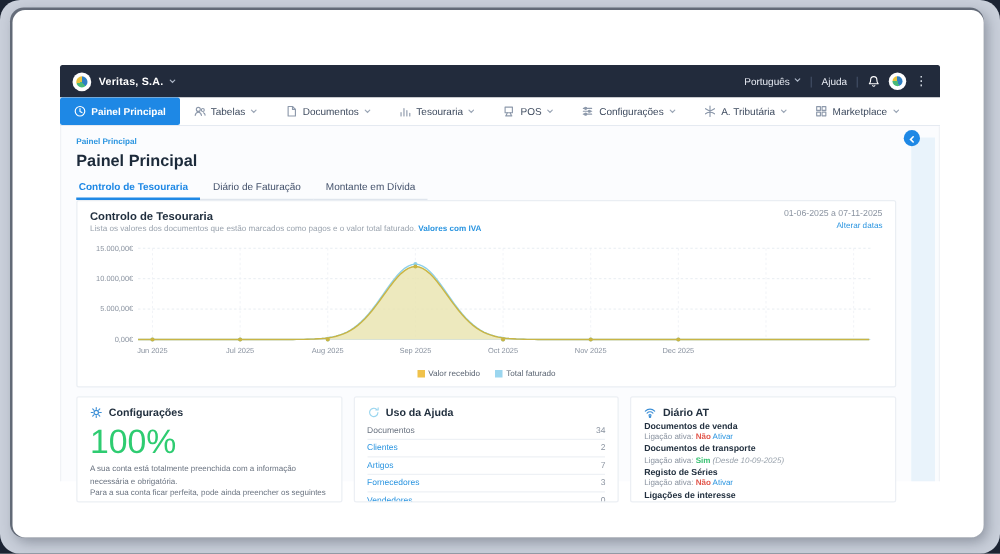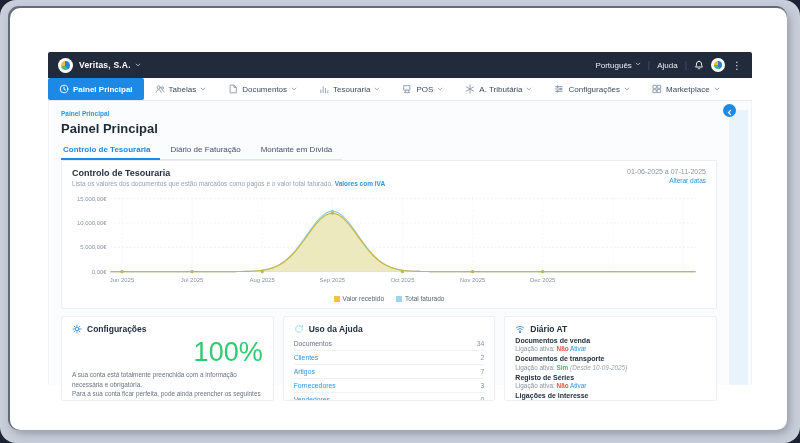--- a/index.html
+++ b/index.html
@@ -54,21 +54,21 @@
   .dates { text-align:right; }
   .date-range { font-size:7px; color:#8b94a1; }
   .date-link { font-size:6.5px; color:#2b95e0; margin-top:2px; cursor:pointer; }
   .legend { display:flex; justify-content:center; gap:12px; font-size:6.5px; color:#5a6472; padding:2px 0 1px; }
   .legend .sq { display:inline-block; width:6px; height:6px; margin-right:3px; vertical-align:-1px; }
 
   .bottom { display:flex; gap:9px; margin-top:7px; }
   .bcard { flex:1; background:#fff; border:1px solid #eceff4; border-radius:2px; padding:7px 10px; height:85px; overflow:hidden; }
   .bhead { display:flex; align-items:center; gap:5px; font-size:8.5px; font-weight:bold; color:#22303f; margin-bottom:3px; }
   .bhead .bicon { display:flex; color:#3d8fd6; }
-  .pct { font-size:27px; color:#2ecc71; text-align:right; margin:1px 0 2px; font-weight:400; }
+  .pct { font-size:27px; color:#2ecc71; text-align:left; margin:1px 0 2px; font-weight:400; }
   .cfg-text { font-size:6.4px; color:#6a7380; line-height:1.5; }
   .cfg-text .lnk { color:#2b95e0; cursor:pointer; }
 
   .usage-row { display:flex; justify-content:space-between; font-size:6.8px; padding:3.5px 0 2.5px; border-bottom:1px solid #eef1f5; }
   .usage-row .lbl { color:#6a7380; }
   .usage-row .lbl.link { color:#2b95e0; cursor:pointer; }
   .usage-row .val { color:#8a93a0; }
 
   .at-item { margin-bottom:3px; }
   .at-name { font-size:7px; font-weight:bold; color:#22303f; margin-bottom:1.5px; }
@@ -179,40 +179,40 @@
           <span>POS</span>
           <span class="chev">
             <svg width="6" height="6" viewBox="0 0 10 10" fill="none" stroke="currentColor" stroke-width="1.6" stroke-linecap="round">
               <path d="M2 3.5l3 3 3-3"></path>
             </svg>
           </span>
         </div>
         <div class="nav-item">
           <span class="nicon">
             <svg width="10" height="10" viewBox="0 0 12 12" fill="none" stroke="currentColor" stroke-width="1.1" stroke-linecap="round" stroke-linejoin="round">
-              <path d="M6 1v10M1.7 3.5l8.6 5M10.3 3.5l-8.6 5"></path>
-            </svg>
-          </span>
-          <span>A. Tributária</span>
-          <span class="chev">
-            <svg width="6" height="6" viewBox="0 0 10 10" fill="none" stroke="currentColor" stroke-width="1.6" stroke-linecap="round">
-              <path d="M2 3.5l3 3 3-3"></path>
-            </svg>
-          </span>
-        </div>
-        <div class="nav-item">
-          <span class="nicon">
-            <svg width="10" height="10" viewBox="0 0 12 12" fill="none" stroke="currentColor" stroke-width="1.1" stroke-linecap="round" stroke-linejoin="round">
               <path d="M2 3.2h8M2 6h8M2 8.8h8"></path>
               <circle cx="4.2" cy="3.2" r="1" fill="currentColor"></circle>
               <circle cx="7.8" cy="6" r="1" fill="currentColor"></circle>
               <circle cx="4.2" cy="8.8" r="1" fill="currentColor"></circle>
             </svg>
           </span>
           <span>Configurações</span>
+          <span class="chev">
+            <svg width="6" height="6" viewBox="0 0 10 10" fill="none" stroke="currentColor" stroke-width="1.6" stroke-linecap="round">
+              <path d="M2 3.5l3 3 3-3"></path>
+            </svg>
+          </span>
+        </div>
+        <div class="nav-item">
+          <span class="nicon">
+            <svg width="10" height="10" viewBox="0 0 12 12" fill="none" stroke="currentColor" stroke-width="1.1" stroke-linecap="round" stroke-linejoin="round">
+              <path d="M6 1v10M1.7 3.5l8.6 5M10.3 3.5l-8.6 5"></path>
+            </svg>
+          </span>
+          <span>A. Tributária</span>
           <span class="chev">
             <svg width="6" height="6" viewBox="0 0 10 10" fill="none" stroke="currentColor" stroke-width="1.6" stroke-linecap="round">
               <path d="M2 3.5l3 3 3-3"></path>
             </svg>
           </span>
         </div>
         <div class="nav-item">
           <span class="nicon">
             <svg width="10" height="10" viewBox="0 0 12 12" fill="none" stroke="currentColor" stroke-width="1.1" stroke-linecap="round" stroke-linejoin="round">
               <rect x="1.6" y="1.6" width="3.6" height="3.6"></rect>

